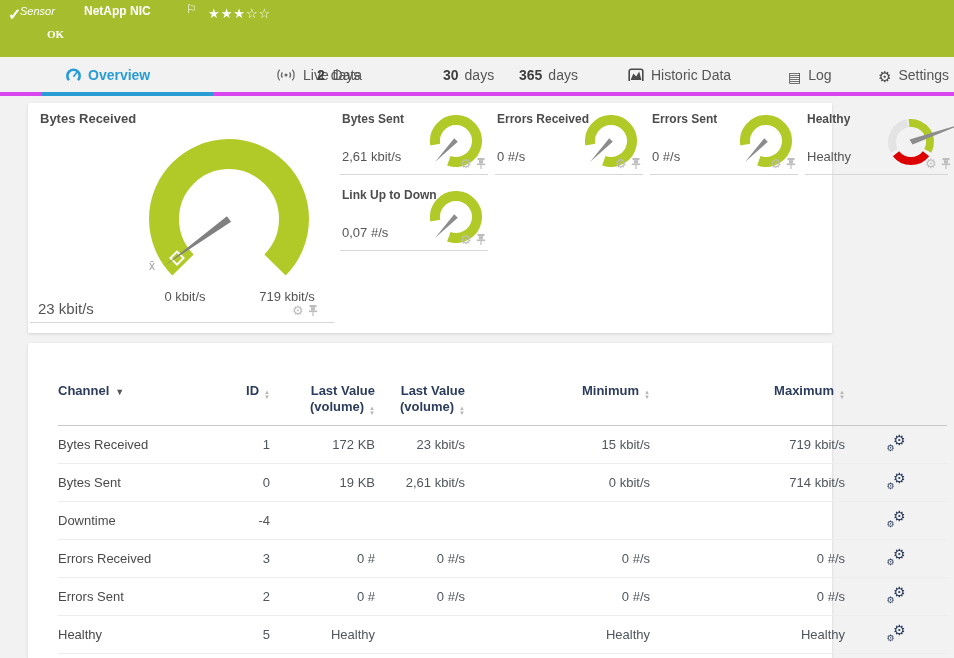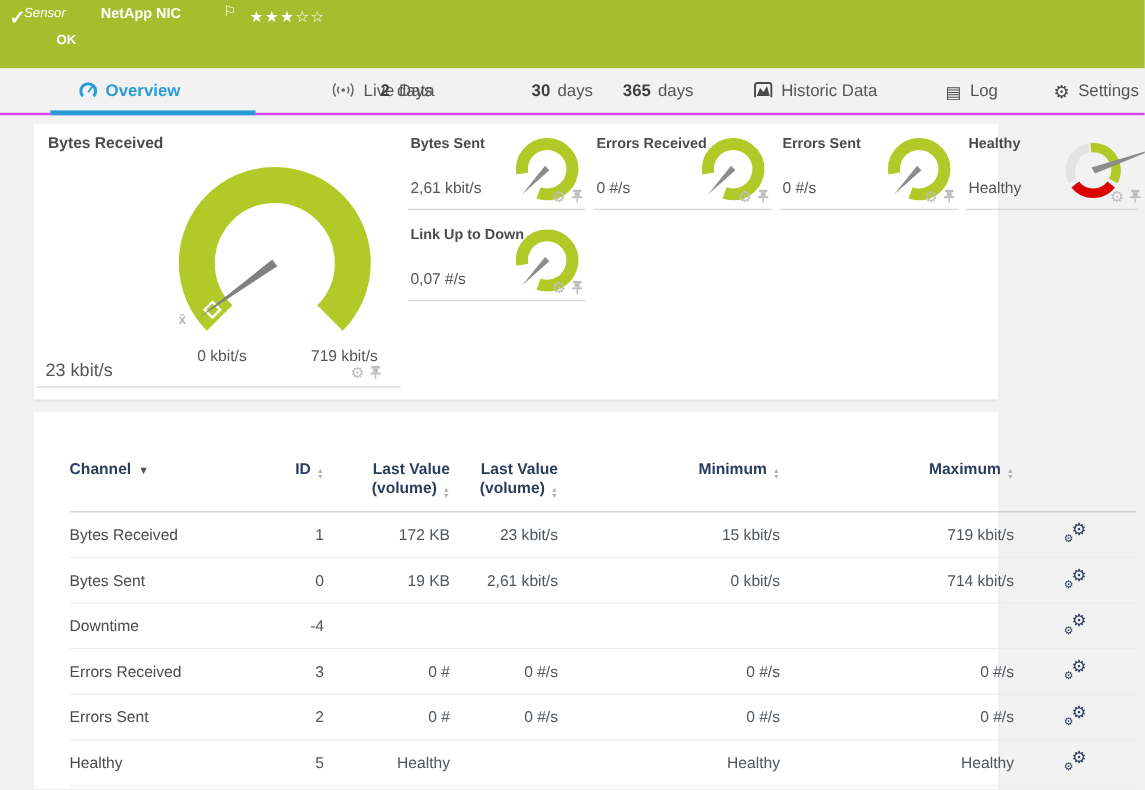--- a/index.html
+++ b/index.html
@@ -9,24 +9,24 @@
     background:#f2f2f2; font-family:"Liberation Sans", sans-serif;
   }
 
   
   .topbar { position:absolute; left:0; top:0; width:954px; height:57px; background:#a6be2d; color:#fff; }
   .tb-check  { position:absolute; left:8px;  top:5px;  font-size:16px; font-weight:bold; }
   .tb-type   { position:absolute; left:20px; top:5px;  font-size:11px; font-style:italic; }
   .tb-title  { position:absolute; left:84px; top:4px;  font-size:12px; font-weight:bold; }
   .tb-flag   { position:absolute; left:186px; top:2px; font-size:12px; cursor:pointer; }
   .tb-stars  { position:absolute; left:208px; top:6px; font-size:13px; letter-spacing:1px; cursor:pointer; }
-  .tb-status { position:absolute; left:47px; top:28px; font-size:11px; font-weight:bold; }
-
-  
-  .tabs { position:absolute; left:0; top:57px; width:954px; height:39px; background:#f2f2f2; border-bottom:2px solid #d946ef;text-align:right; }
+  .tb-status { position:absolute; left:47px; top:28px; font-size:11px; font-weight:bold;font-family:Liberation Serif, serif; }
+
+  
+  .tabs { position:absolute; left:0; top:57px; width:954px; height:39px; background:#f2f2f2; border-bottom:4px solid #d946ef;text-align:right; }
   .tab { position:absolute; top:10px; font-size:14px; color:#565656; cursor:pointer; white-space:nowrap; }
   .tab b { color:#3f3f3f; }
   .tab .du { margin-left:6px; }
   .tab .ticon { margin-right:7px; vertical-align:-2px; font-style:normal; }
   .tab-overview { left:66px; color:#299cd5; font-weight:bold; }
   .tab-underline { position:absolute; left:42px; top:35px; width:171px; height:4px; background:#299cd5; }
   .tab-live { left:276px; }
   .tab-2d   { left:317px; }
   .tab-30d  { left:402px;margin-left:41px; }
   .tab-365d { left:519px; }

